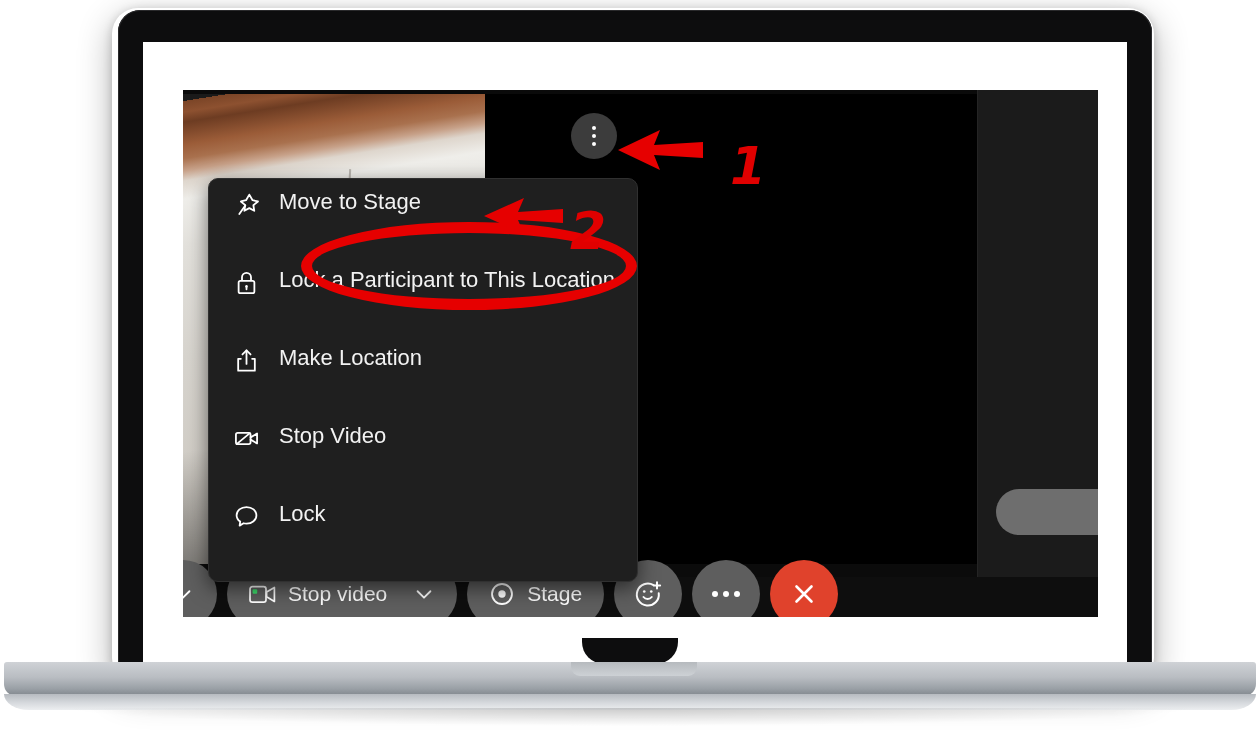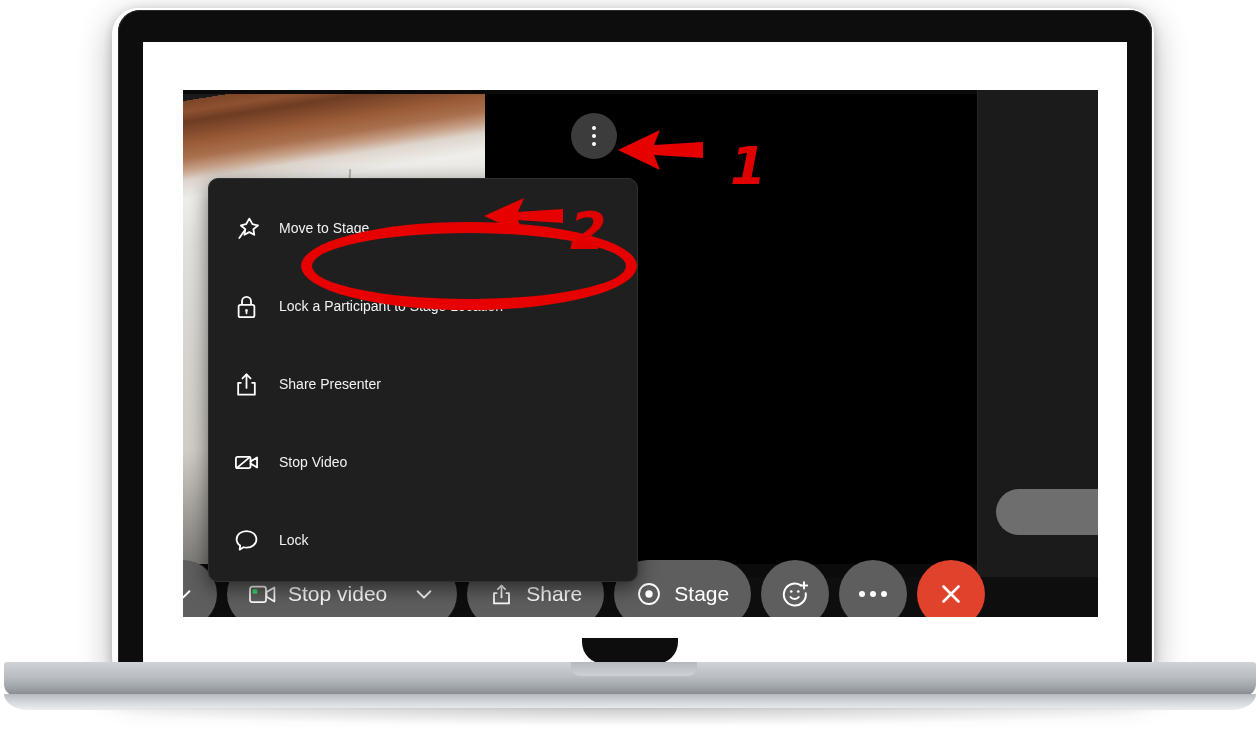--- a/index.html
+++ b/index.html
@@ -132,23 +132,23 @@
   .ctx-menu {
     position: absolute; left: 25px; top: 88px; width: 430px; height: 404px;
     background: #1f1f1f;
     border: 1px solid #303030;
     border-radius: 10px;
     padding: 10px 0;
     z-index: 20;
     box-shadow: 0 6px 20px rgba(0,0,0,0.55);
   }
   .ctx-item {
-    display: flex; align-items: center; gap: 18px;
+    display: flex; align-items: flex-start; gap: 18px;
     height: 78px; padding: 0 22px;
-    color: #f2f2f2; font-size: 14px; white-space: nowrap;
+    color: #f2f2f2; font-size: 22px; white-space: nowrap;
     cursor: pointer;
   }
   .ctx-icon { width: 30px; height: 30px; flex: 0 0 30px; display: flex; align-items: center; justify-content: center; }
   .ctx-icon svg { width: 27px; height: 27px; display: block; }
 
   
   .toolbar {
     position: absolute; left: 0; top: 487px; width: 915px; height: 40px;
     background: #0e0e0e;
   }
@@ -239,32 +239,32 @@
 
         <div class="ctx-item">
           <span class="ctx-icon">
             <svg viewBox="0 0 24 24" fill="none" stroke="#fff" stroke-width="1.6" stroke-linejoin="round">
               <rect x="5" y="10.5" width="14" height="11" rx="1.6"></rect>
               <path d="M8 10.5 V7.4 a4 4 0 0 1 8 0 V10.5"></path>
               <circle cx="12" cy="15.4" r="1.1" fill="#fff" stroke="none"></circle>
               <path d="M12 16.2 v1.8" stroke-linecap="round"></path>
             </svg>
           </span>
-          <span>Lock a Participant to Stage Location</span>
+          <span>Lock a Participant to This Location</span>
         </div>
 
         <div class="ctx-item">
           <span class="ctx-icon">
             <svg viewBox="0 0 24 24" fill="none" stroke="#fff" stroke-width="1.6" stroke-linecap="round" stroke-linejoin="round">
               <path d="M7 10.5 H4.6 V21 H19.4 V10.5 H17"></path>
               <path d="M12 3 V15"></path>
               <path d="M8.4 6.6 L12 3 L15.6 6.6"></path>
             </svg>
           </span>
-          <span>Share Presenter</span>
+          <span>Make Location</span>
         </div>
 
         <div class="ctx-item">
           <span class="ctx-icon">
             <svg viewBox="0 0 24 24" fill="none" stroke="#fff" stroke-width="1.6" stroke-linecap="round" stroke-linejoin="round">
               <rect x="2.6" y="7" width="13" height="10" rx="1.6"></rect>
               <path d="M15.6 11 L21.4 7.6 V16.4 L15.6 13"></path>
               <path d="M3.2 17 L15 7.2"></path>
             </svg>
           </span>
@@ -296,28 +296,20 @@
               <rect x="1" y="2.6" width="16" height="15.6" rx="2.4" stroke="#fff" stroke-width="1.7"></rect>
               <rect x="3.6" y="5.2" width="4.6" height="4.6" rx="1" fill="#3ddc6b"></rect>
               <path d="M17.6 8 L25.4 3.4 V17.4 L17.6 12.8 Z" stroke="#fff" stroke-width="1.7" stroke-linejoin="round"></path>
             </svg>
             <span>Stop video</span>
             <svg class="chev" viewBox="0 0 24 24" fill="none" stroke="#fff" stroke-width="2" stroke-linecap="round" stroke-linejoin="round" style="margin-left:14px">
               <path d="M5 9 L12 16 L19 9"></path>
             </svg>
           </div>
 
-          <div class="pill">
-            <svg width="25" height="25" viewBox="0 0 24 24" fill="none" stroke="#fff" stroke-width="1.7" stroke-linecap="round" stroke-linejoin="round">
-              <path d="M7.4 10.6 H4.8 V20.6 H19.2 V10.6 H16.6"></path>
-              <path d="M12 3.4 V14.8"></path>
-              <path d="M8.5 6.9 L12 3.4 L15.5 6.9"></path>
-            </svg>
-            <span>Share</span>
-          </div>
 
           <div class="pill">
             <svg width="26" height="26" viewBox="0 0 24 24" fill="none">
               <circle cx="12" cy="12" r="9.2" stroke="#fff" stroke-width="1.7"></circle>
               <circle cx="12" cy="12" r="3.4" fill="#fff"></circle>
             </svg>
             <span>Stage</span>
           </div>
 
           <div class="circ">

